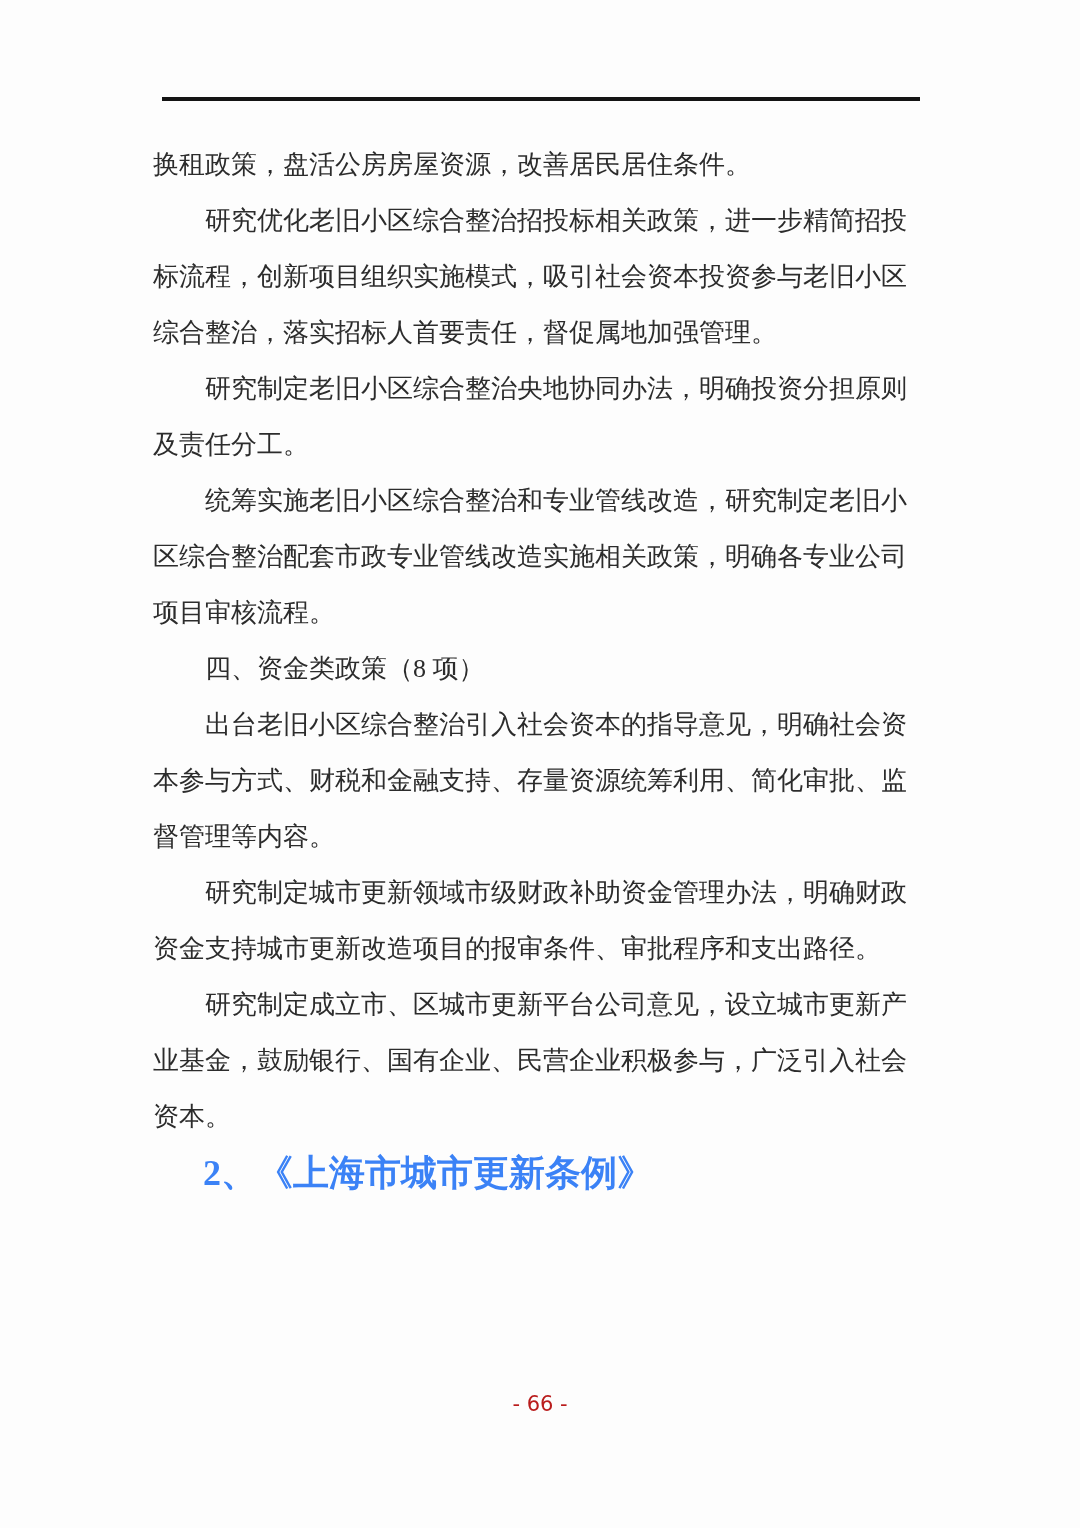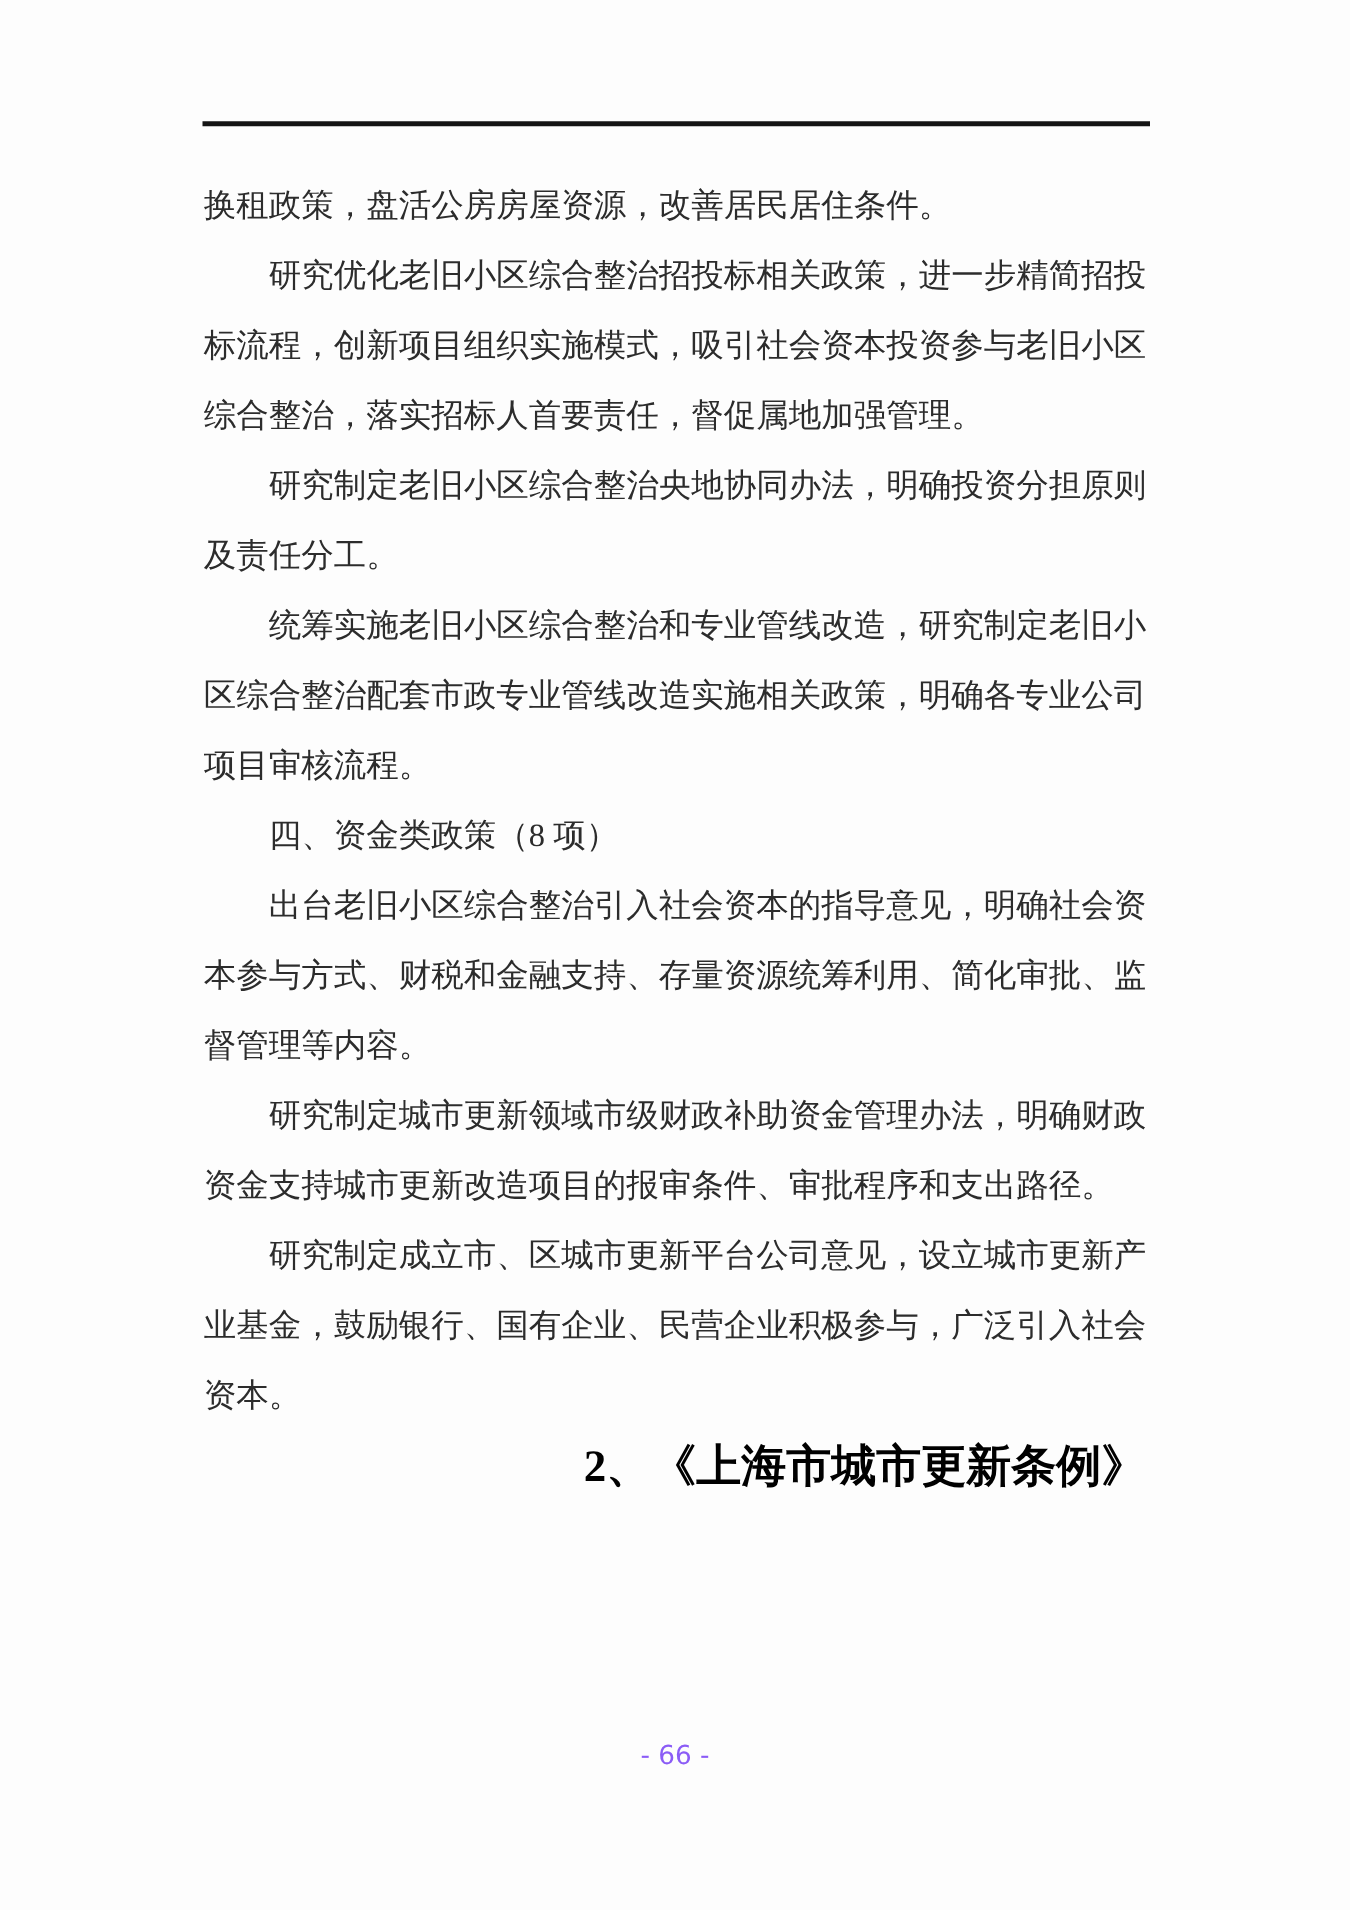--- a/index.html
+++ b/index.html
@@ -19,21 +19,21 @@
   .header-rule {
     position: absolute;
     left: 162px;
     top: 97px;
     width: 758px;
     height: 4px;
     background: #141414;
   }
   .doc-body {
     position: absolute;
-    left: 163px;
+    left: 153px;
     top: 137px;
     width: 754px;
   }
   .para {
     margin: 0;
     padding: 0;
     font-size: 26px;
     line-height: 56px;
     color: #2c2c2c;
     text-align: justify;
@@ -43,34 +43,34 @@
   }
   .para.indent {
     text-indent: 52px;
   }
   .para.section {
     text-align: left;
   }
   .para.heading {
     font-weight: bold;
     font-size: 36px;
-    color: #000000;
+    color: #3b82f6;
     text-indent: 50px;
-    text-align: right;
+    text-align: left;
     line-height: 56px;
   }
   .page-footer {
     position: absolute;
     left: 0;
     top: 1392px;
     width: 100%;
     text-align: center;
     font-family: "DejaVu Sans", "Liberation Sans", sans-serif;
     font-size: 21px;
-    color: #8b5cf6;
+    color: #b91c1c;
   }
 </style>
 </head>
 <body>
 
 <div class="page">
   <div class="header-rule"></div>
   <div class="doc-body">
       <p class="para body">换租政策，盘活公房房屋资源，改善居民居住条件。</p>
       <p class="para body indent">研究优化老旧小区综合整治招投标相关政策，进一步精简招投标流程，创新项目组织实施模式，吸引社会资本投资参与老旧小区综合整治，落实招标人首要责任，督促属地加强管理。</p>

